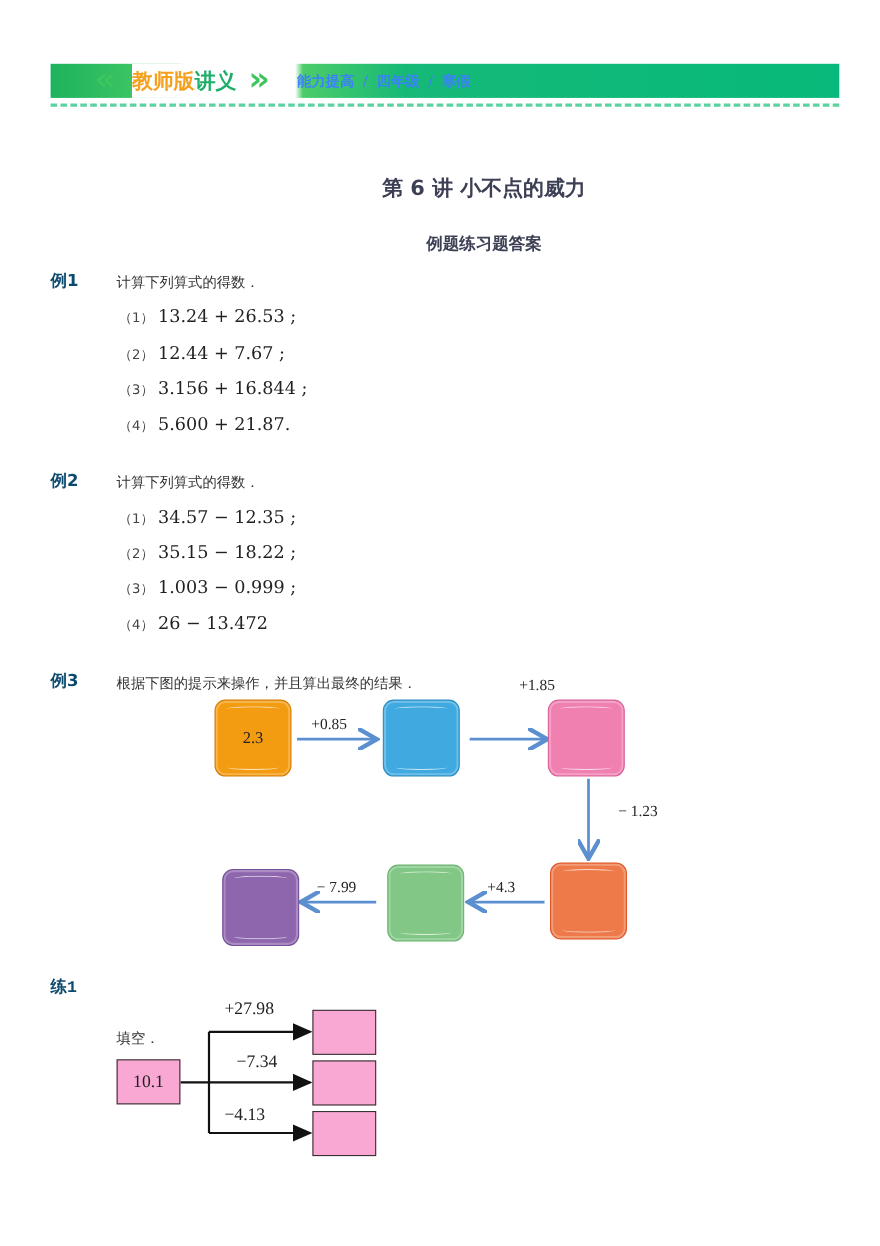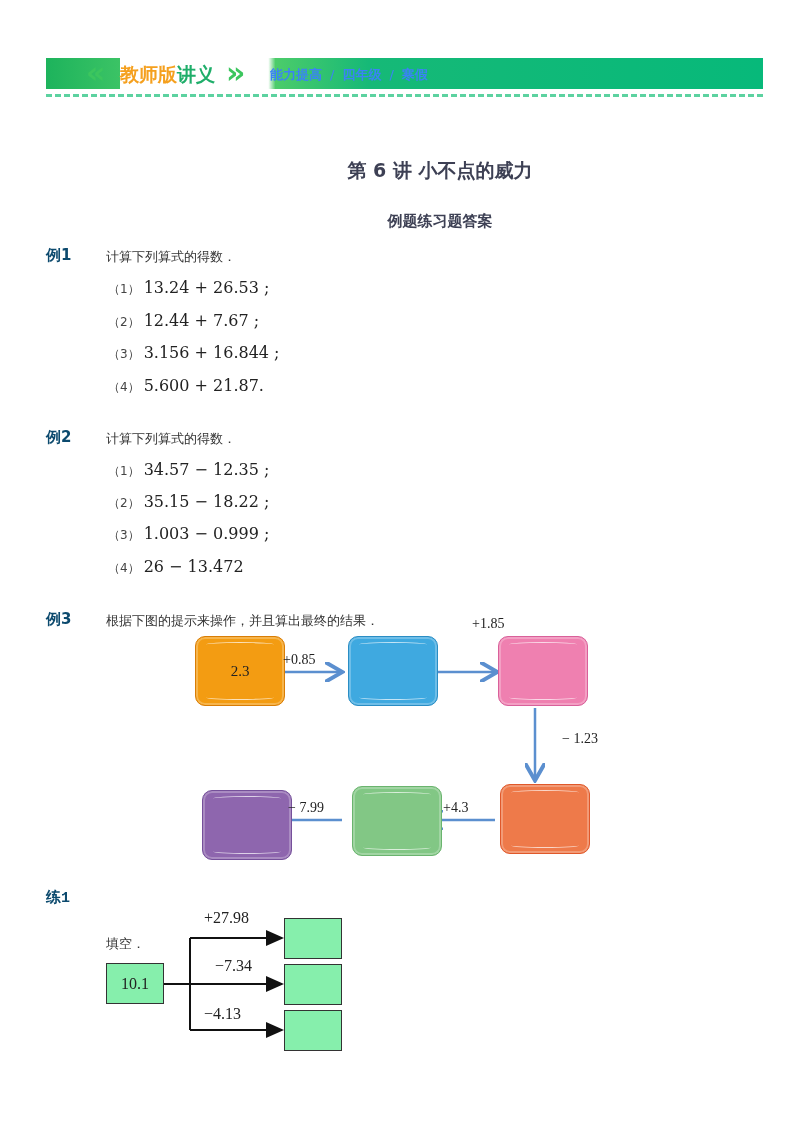--- a/index.html
+++ b/index.html
@@ -22,28 +22,28 @@
 
     .page-title { position: absolute; left: 0; width: 880px; top: 158px; text-align: center; font-size: 19px; font-weight: bold; color: #3d4054; }
     .sub-title { position: absolute; left: 0; width: 880px; top: 212px; text-align: center; font-size: 15px; font-weight: bold; color: #3d4054; }
 
     .label { position: absolute; left: 46px; font-size: 15px; font-weight: bold; color: #0c4a6e; }
     .prompt { position: absolute; left: 106px; font-size: 13px; color: #333; }
     .item { position: absolute; left: 108px; font-size: 16px; color: #222; font-family: "DejaVu Serif", "Liberation Serif", serif; }
     .item .num { font-family: "DejaVu Sans", sans-serif; font-size: 12px; color: #444; margin-right: 4px; }
 
     
-    .box { position: absolute; width: 90px; height: 70px; border-radius: 10px; display: flex; align-items: center; justify-content: center; font-family: "Liberation Serif", serif; font-size: 15px; color: #222; box-shadow: inset 0 0 0 2px rgba(255,255,255,0.25); }
+    .box { position: absolute; width: 70px; height: 70px; border-radius: 10px; display: flex; align-items: center; justify-content: center; font-family: "Liberation Serif", serif; font-size: 15px; color: #222; box-shadow: inset 0 0 0 2px rgba(255,255,255,0.25); }
     .box::before { content: ""; position: absolute; left: 10px; right: 10px; top: 5px; height: 4px; border-top: 1px solid rgba(255,255,255,0.7); border-radius: 50%; }
     .box::after { content: ""; position: absolute; left: 10px; right: 10px; bottom: 5px; height: 4px; border-bottom: 1px solid rgba(255,255,255,0.7); border-radius: 50%; }
     .op { position: absolute; font-family: "Liberation Serif", serif; font-size: 14px; color: #222; }
     svg.arrows { position: absolute; left: 0; top: 0; }
 
     
-    .pbox { position: absolute; border: 1px solid #333; background: #86efac; }
+    .pbox { position: absolute; border: 1px solid #333; background: #f9a8d4; }
     .pbox.start { display: flex; align-items: center; justify-content: center; font-family: "Liberation Serif", serif; font-size: 16px; color: #222; }
     .pop { position: absolute; font-family: "Liberation Serif", serif; font-size: 16px; color: #222; }
   </style>
 </head>
 <body>
 
 <div class="banner"></div>
 <div class="banner-white"></div>
 <div class="chev left">«</div>
 <div class="chev right">»</div>

